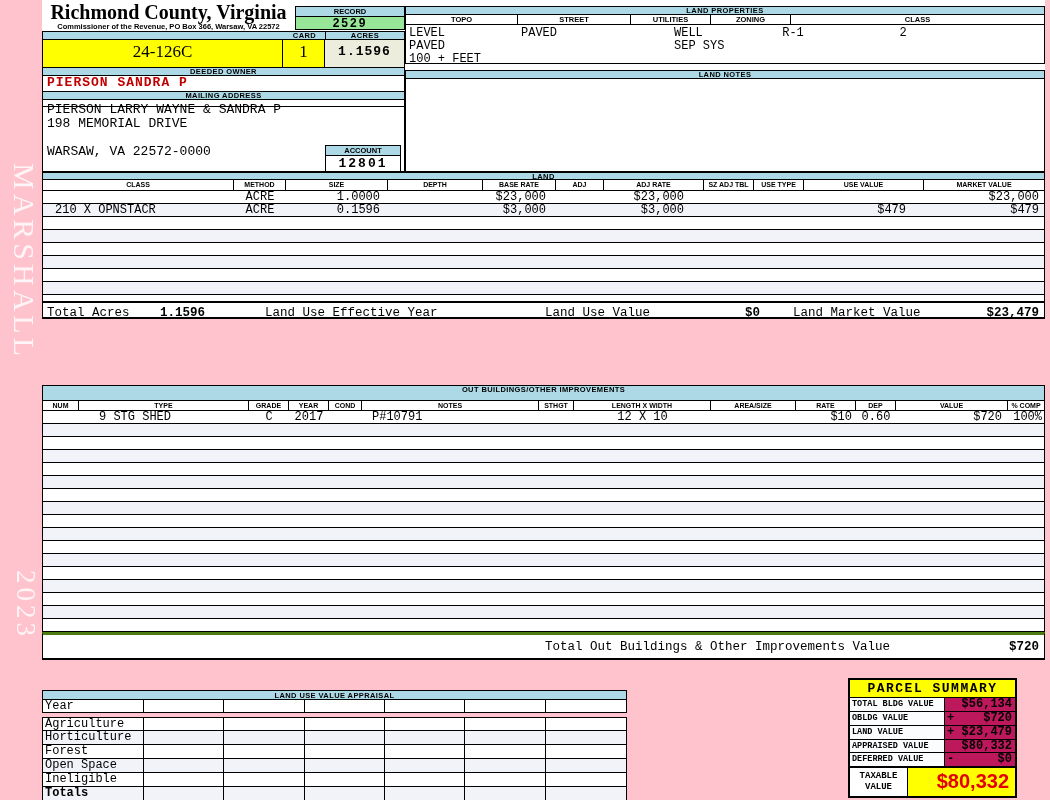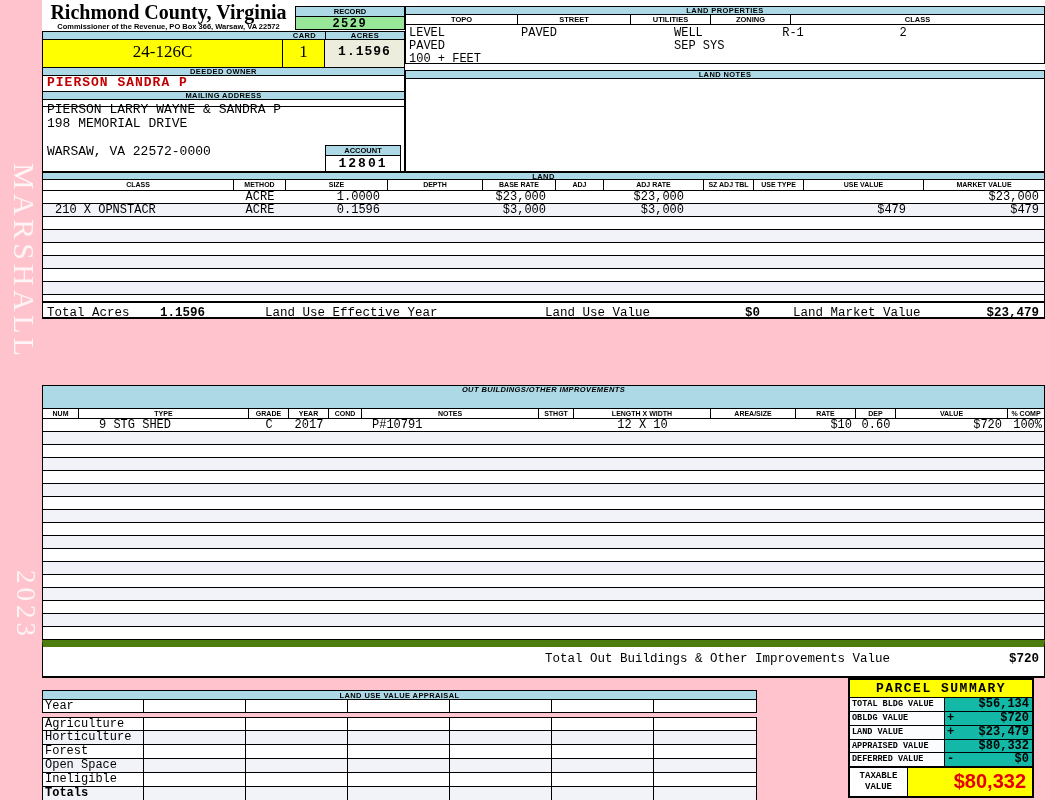--- a/index.html
+++ b/index.html
@@ -67,21 +67,21 @@
   
   .lua-row { display:grid; grid-template-columns:101px repeat(6,1fr); background:#fff;
              border-left:1px solid #000; border-right:1px solid #000; border-bottom:1px solid #000; }
   .lua-row.tint { background:#f2f3f9; }
   .lua-row > div { border-right:1px solid #000; }
   .lua-row > div:last-child { border-right:none; }
   .lua-label { font-family:"Liberation Mono","DejaVu Sans Mono",monospace; font-size:12px; line-height:13px;
                padding-left:2px; border-bottom:1px solid #000; border-right:1px solid #000; white-space:nowrap; overflow:hidden; }
 
   
-  #parcel-summary { left:848px; top:678px; width:186px; border:2px solid #000; background:#14b8a6; }
+  #parcel-summary { left:848px; top:678px; width:169px; border:2px solid #000; background:#be185d; }
   .ps-header { background:#ffff00; height:18px; font-family:"Liberation Mono","DejaVu Sans Mono",monospace;
                font-size:13px; font-weight:bold; letter-spacing:1.5px; text-align:center; line-height:18px; border-bottom:1px solid #000; }
   .ps-row { display:flex; height:14px; border-bottom:1px solid #000; }
   .ps-row.sum { border-top:1px solid #000; margin-top:-1px; }
   .ps-label { width:95px; background:#fbfcfe; border-right:1px solid #000; font-family:"Liberation Mono","DejaVu Sans Mono",monospace;
               font-size:8.5px; font-weight:bold; line-height:13px; padding-left:2px; white-space:nowrap; overflow:hidden; }
   .ps-val { flex:1; position:relative; font-family:"Liberation Mono","DejaVu Sans Mono",monospace; font-size:12px; font-weight:bold; line-height:13px; }
   .ps-sign { position:absolute; left:2px; top:0; }
   .ps-amount { position:absolute; right:3px; top:0; }
   .ps-taxable { display:flex; height:29px; border-top:1px solid #000; }
@@ -210,21 +210,21 @@
     <span class="b" style="left:117px; top:3px;">1.1596</span>
     <span style="left:222px; top:3px;">Land Use Effective Year</span>
     <span style="left:502px; top:3px;">Land Use Value</span>
     <span class="b ar" style="left:640px; top:3px; width:77px;">$0</span>
     <span style="left:750px; top:3px;">Land Market Value</span>
     <span class="b" style="right:5px; top:3px;">$23,479</span>
   </div>
 </div>
 
 <div class="abs" style="left:42px; top:385px; width:1003px;">
-  <div class="bar" style="height:24px; line-height:7px;font-style:italic;">OUT BUILDINGS/OTHER IMPROVEMENTS</div>
+  <div class="bar" style="height:16px; line-height:7px;">OUT BUILDINGS/OTHER IMPROVEMENTS</div>
   <div class="thead outb-grid" style="height:10px;">
     <div style="line-height:9px;">NUM</div>
     <div style="line-height:9px;">TYPE</div>
     <div style="line-height:9px;">GRADE</div>
     <div style="line-height:9px;">YEAR</div>
     <div style="line-height:9px;">COND</div>
     <div style="line-height:9px;">NOTES</div>
     <div style="line-height:9px;">STHGT</div>
     <div style="line-height:9px;">LENGTH X WIDTH</div>
     <div style="line-height:9px;">AREA/SIZE</div>
@@ -245,27 +245,27 @@
     <div class="ac">12 X 10</div>
     <div class="ar" style="padding-right:12px;margin-top:12px;">120 SF</div>
     <div class="ar" style="padding-right:4px;">$10</div>
     <div class="ac">0.60</div>
     <div class="ar" style="padding-right:6px;">$720</div>
     <div class="ar" style="padding-right:2px;">100%</div>
   </div>
 
   <div class="empty-rows" style="height:208px; background:repeating-linear-gradient(to bottom,#f2f3f9 0 12px,#000 12px 13px,#fff 13px 25px,#000 25px 26px);"></div>
 
-  <div class="total-row" style="height:38px; border-top:7px solid #4d7c0f;">
+  <div class="total-row" style="height:28px; border-top:3px solid #4d7c0f;">
     <span style="left:502px; top:5px;">Total Out Buildings &amp; Other Improvements Value</span>
     <span class="b" style="right:5px; top:5px;">$720</span>
   </div>
 </div>
 
-<div class="abs" style="left:42px; top:690px; width:715px;">
+<div class="abs" style="left:42px; top:690px; width:585px;">
   <div class="bar" style="height:10px; line-height:9px;">LAND USE VALUE APPRAISAL</div>
   <div class="lua-row" style="height:13px;">
     <div class="lua-label" style="border-bottom:none;">Year</div>
     <div></div>
       <div></div>
     <div></div>
       <div></div>
     <div></div>
       <div></div>
   </div>

